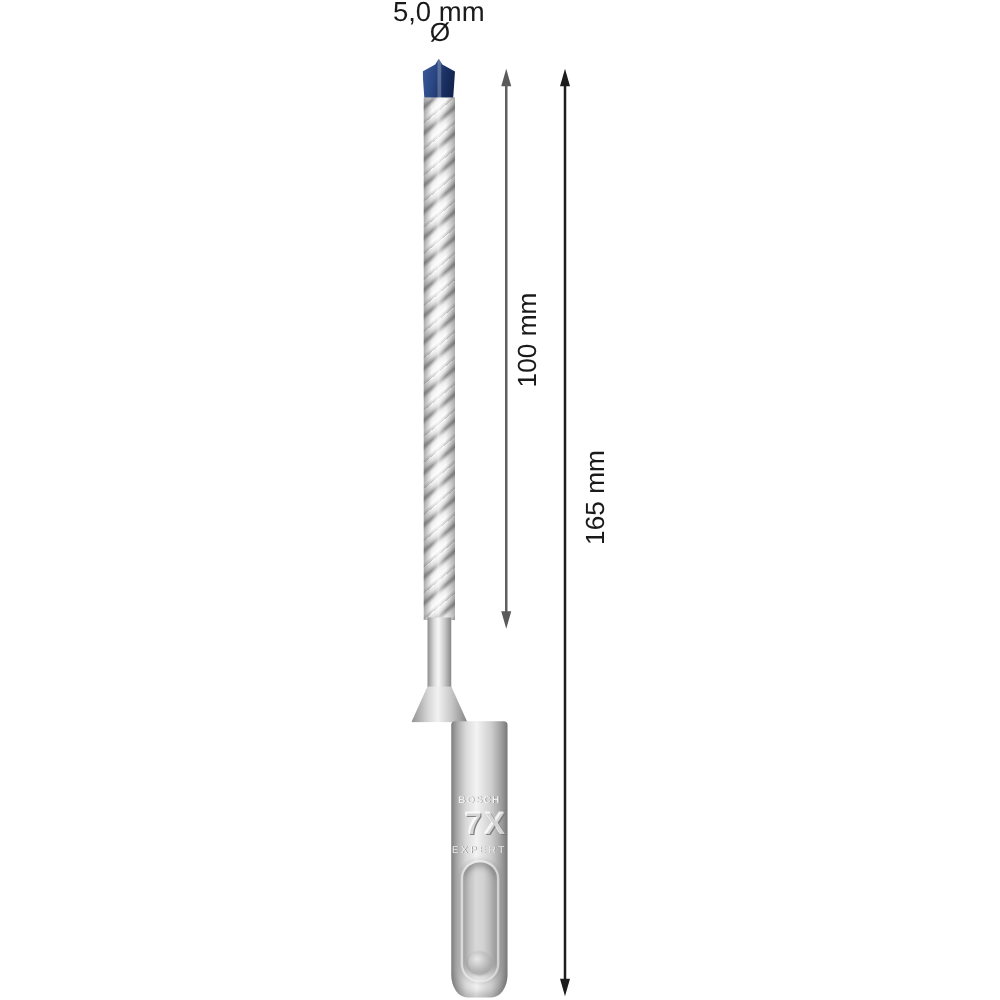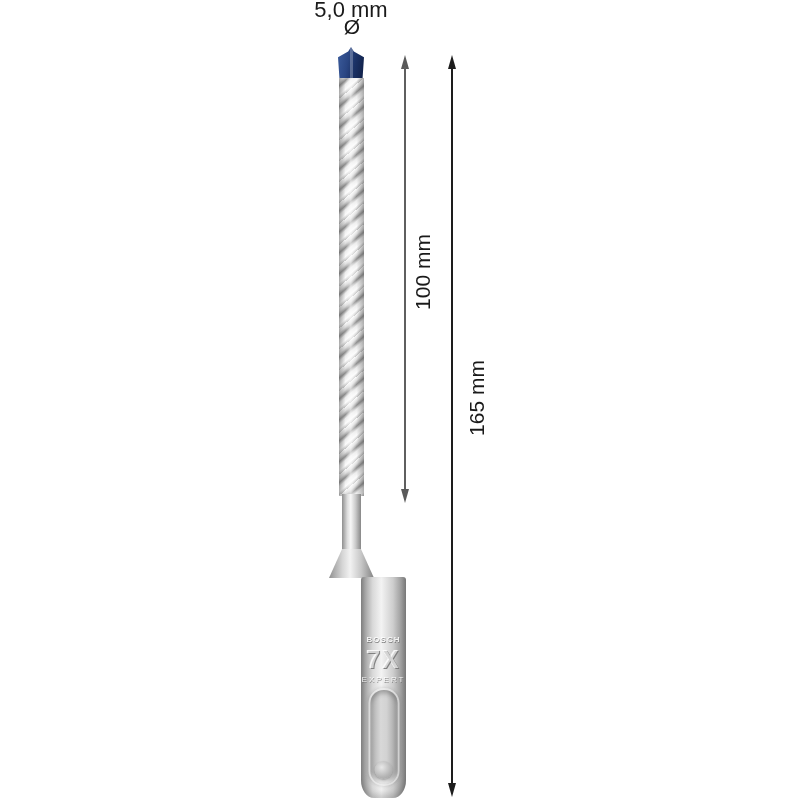--- a/index.html
+++ b/index.html
@@ -99,20 +99,21 @@
     font-weight: bold;
     text-shadow: 0.5px 0.5px 0.5px rgba(110,110,110,0.8);
   }
   .brand-model {
     margin-top: 3px;
     font-size: 25px;
     font-weight: bold;
     letter-spacing: 2px;
     color: rgba(250,250,250,0.68);
     text-shadow: 1px 1px 0 rgba(120,120,120,0.9), -0.5px -0.5px 0 rgba(255,255,255,0.7);
+    text-align: right;
   }
   .brand-series {
     margin-top: 4px;
     font-size: 8px;
     letter-spacing: 2px;
     font-weight: normal;
     text-shadow: 0.5px 0.5px 0.5px rgba(110,110,110,0.8);
   }
 
   .groove {

